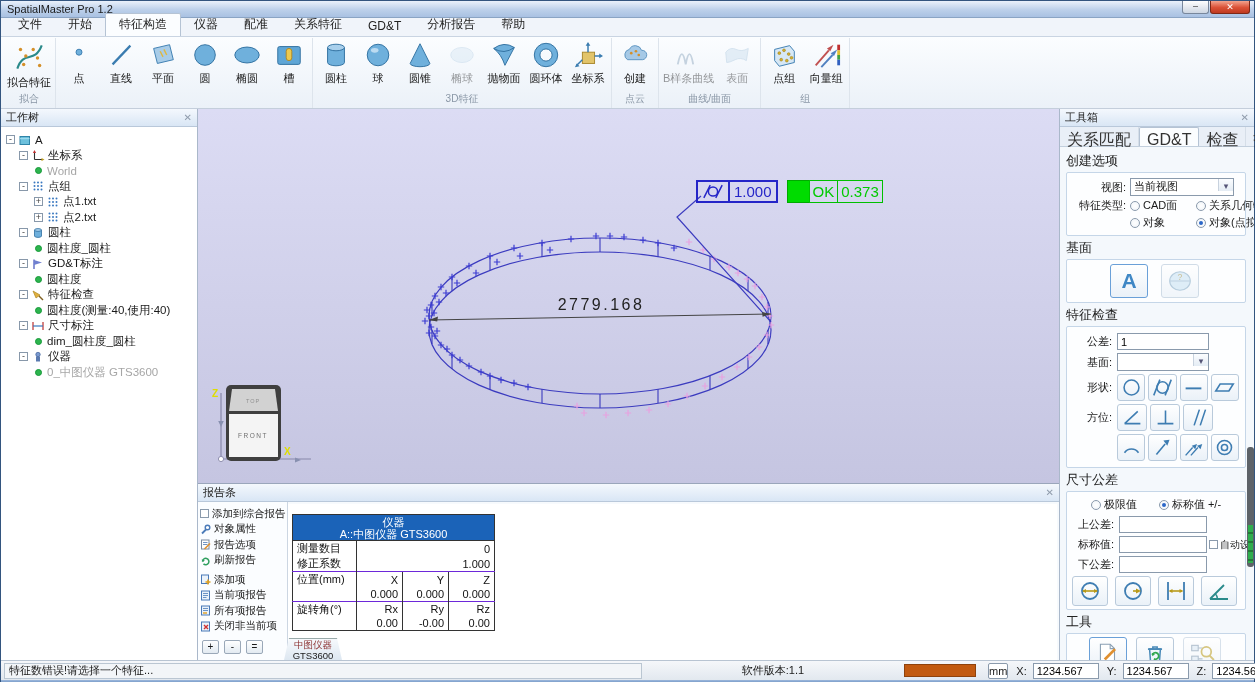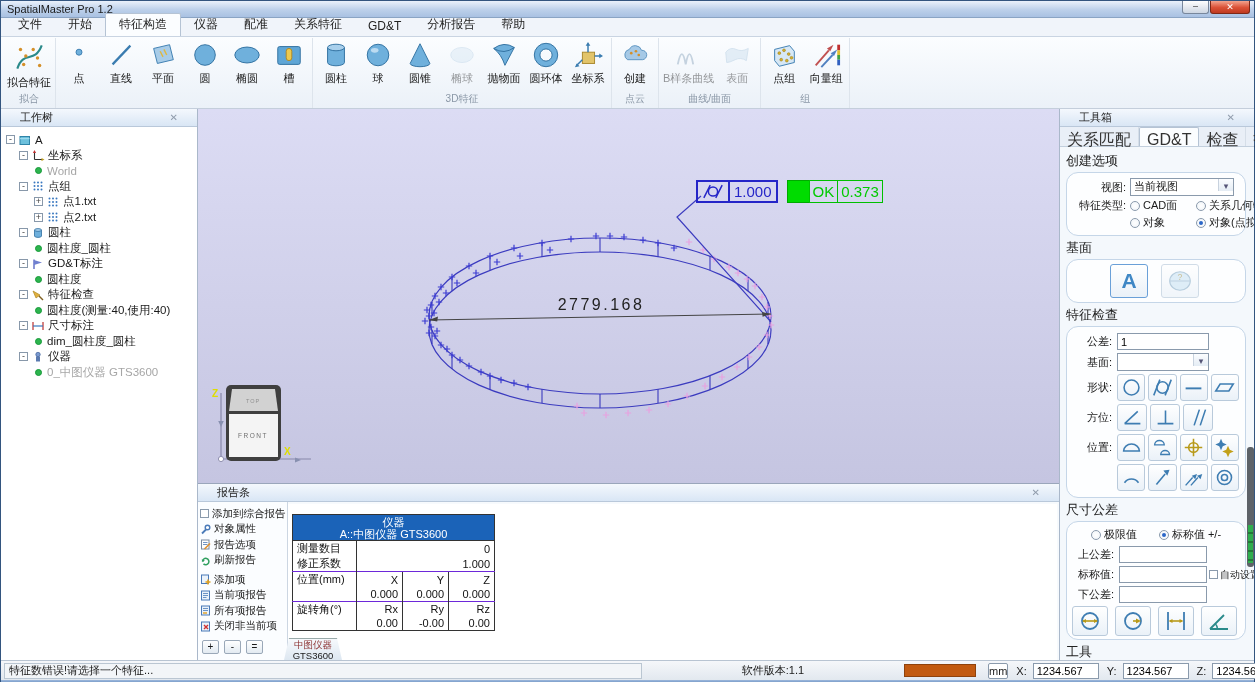--- a/index.html
+++ b/index.html
@@ -19,21 +19,21 @@
 .rgroup{display:flex;flex-direction:column;border-right:1px solid #dde4ec;padding:0 2px}
 .ritems{display:flex;flex:1;align-items:flex-start}
 .ritem{min-width:42px;display:flex;flex-direction:column;align-items:center;padding:2px 2px 0;cursor:default}
 .ritem svg{width:30px;height:30px;flex:none}
 .ritem .rlabel{font-size:11px;margin-top:1px;white-space:nowrap;color:#1a1a1a}
 .ritem.dis{opacity:.45}
 .rcaption{text-align:center;font-size:10px;color:#8a97a6;padding:0 2px 2px}
 .ritem.big svg{width:36px;height:34px}
 
 .main{display:flex;height:551px;flex:none}
-.panel-head{height:18px;background:linear-gradient(#f4f8fd,#d9e6f5);border-bottom:1px solid #b9c8da;display:flex;align-items:center;padding:0 19px;font-size:11px;color:#222;flex:none}
+.panel-head{height:18px;background:linear-gradient(#f4f8fd,#d9e6f5);border-bottom:1px solid #b9c8da;display:flex;align-items:center;padding:0 5px;font-size:11px;color:#222;flex:none}
 .pclose{margin-left:auto;color:#909cac;font-size:10px;cursor:default}
 
 .worktree{width:197px;background:#fff;border-right:1px solid #aab8ca;display:flex;flex-direction:column;flex:none}
 .tree{flex:1;padding:5px 2px;font-size:11.5px;position:relative;overflow:hidden}
 .trow{display:flex;align-items:center;height:15.5px;white-space:nowrap}
 .texp{width:9px;height:9px;border:1px solid #8898aa;background:#fff;font-size:9px;line-height:7px;text-align:center;color:#444;margin-right:3px;flex:none}
 .ticon{width:14px;height:12px;margin-right:3px;flex:none}
 .tdot{width:7px;height:7px;border-radius:50%;background:#2db44e;border:1px solid #159a38;margin:0 5px 0 1px;flex:none}
 .gray{color:#a6a6a6}
 .pl0{padding-left:3px}.pl1{padding-left:16px}.pl2{padding-left:31px}
@@ -67,21 +67,21 @@
 .rtable td.nm{text-align:right}
 .rb-tab{position:absolute;left:86px;bottom:0;width:58px;height:22px;background:linear-gradient(#f6f9fc,#dde7f1);clip-path:polygon(5px 0,calc(100% - 5px) 0,100% 100%,0 100%);text-align:center;font-size:9.5px;line-height:11px;border-top:1px solid #9aa}
 .rb-tab .l1{color:#8b3030}
 
 .toolbox{width:195px;background:#f4f8fc;border-left:1px solid #aab8ca;display:flex;flex-direction:column;flex:none;position:relative}
 .tb-tabs{display:flex;height:20px;border-bottom:1px solid #c2cfdd;background:#e9eff7;flex:none}
 .tb-tab{padding:3px 7px 0;font-size:16px;color:#333;border-right:1px solid #d5dee8;cursor:default;white-space:nowrap}
 .tb-tab.active{background:#fbfdff;border:1px solid #b5c3d4;border-bottom:none;border-radius:2px 2px 0 0}
 .tb-body{flex:1;padding:2px 8px 0 6px;overflow:hidden}
 .tb-title{font-size:13px;color:#222;margin:3px 0 2px}
-.tb-box{border:1px solid #c5d6e8;background:#fdfeff;border-radius:12px;padding:3px 3px}
+.tb-box{border:1px solid #c5d6e8;background:#fdfeff;border-radius:2px;padding:3px 3px}
 .co-row{display:flex;align-items:center;margin:2px 0}
 .co-lab{width:56px;text-align:right;margin-right:4px;font-size:11px;color:#222;flex:none}
 .selectbox{width:104px;height:18px;border:1px solid #8a9aac;background:#fff;display:flex;align-items:flex-start;font-size:11px;padding-left:3px}
 .selectbox .dd{margin-left:auto;width:15px;text-align:center;color:#557;border-left:1px solid #c8d2de;background:linear-gradient(#fbfdff,#e4ecf4)}
 .selectbox .dd::after{content:"▾";font-size:9px}
 .rgrid{display:grid;grid-template-columns:62px auto;gap:2px 4px;font-size:11px}
 .rgrid label,.radiorow label{display:flex;align-items:center;gap:3px;white-space:nowrap}
 .radio{width:10px;height:10px;border-radius:50%;border:1px solid #8a9aac;background:radial-gradient(#fff,#eef3f8);flex:none;position:relative}
 .radio.sel::after{content:"";position:absolute;left:2px;top:2px;width:4px;height:4px;border-radius:50%;background:#2a66c8}
 .ib{width:30px;height:27px;border:1px solid #b9cadb;border-radius:3px;background:linear-gradient(#ffffff,#eaf1f8);display:flex;align-items:center;justify-content:center;margin-right:3px}
@@ -795,46 +795,20 @@
                   <path d="M3 19 H21 M12 19 V4"></path>
                 </svg>
               </div>
             <div class="ib">
                 <svg viewBox="0 0 24 24" fill="none" stroke="#3e7db2" stroke-width="1.8">
                   <path d="M7 21 L13 3 M14 21 L20 3"></path>
                 </svg>
               </div>
           </div>
           <div class="fc-row">
-              <span class="fc-lab">位置:</span>
-            <div class="ib">
-                <svg viewBox="0 0 24 24" fill="none" stroke="#3e7db2" stroke-width="1.8">
-                  <path d="M3 16 A9 8 0 0 1 21 16 Z"></path>
-                </svg>
-              </div>
-            <div class="ib">
-                <svg viewBox="0 0 24 24" fill="none" stroke="#3e7db2" stroke-width="1.6">
-                  <path d="M3 9 A5.5 5 0 0 1 14 9 Z"></path>
-                  <path d="M10 20 A5 4.5 0 0 1 20 20 Z"></path>
-                </svg>
-              </div>
-            <div class="ib">
-                <svg viewBox="0 0 24 24" fill="none" stroke="#b89a1a" stroke-width="1.8">
-                  <circle cx="12" cy="12" r="5.5"></circle>
-                  <path d="M12 2 V22 M2 12 H22"></path>
-                </svg>
-              </div>
-            <div class="ib">
-                <svg viewBox="0 0 24 24">
-                  <path d="M8 2 L10 6.5 L14.5 8.5 L10 10.5 L8 15 L6 10.5 L1.5 8.5 L6 6.5 Z" fill="#3e7db2"></path>
-                  <path d="M16 10 L18 14.5 L22.5 16.5 L18 18.5 L16 23 L14 18.5 L9.5 16.5 L14 14.5 Z" fill="#c2a019"></path>
-                </svg>
-              </div>
-          </div>
-          <div class="fc-row">
               <span class="fc-lab"></span>
             <div class="ib">
                 <svg viewBox="0 0 24 24" fill="none" stroke="#3e7db2" stroke-width="1.8">
                   <path d="M4 18 A9.5 9.5 0 0 1 20 18"></path>
                 </svg>
               </div>
             <div class="ib">
                 <svg viewBox="0 0 24 24">
                   <path d="M5 20 L15 8" stroke="#3e7db2" stroke-width="1.8" fill="none"></path>
                   <path d="M13 4 L20 3 L17.5 10 Z" fill="#3e7db2"></path>

